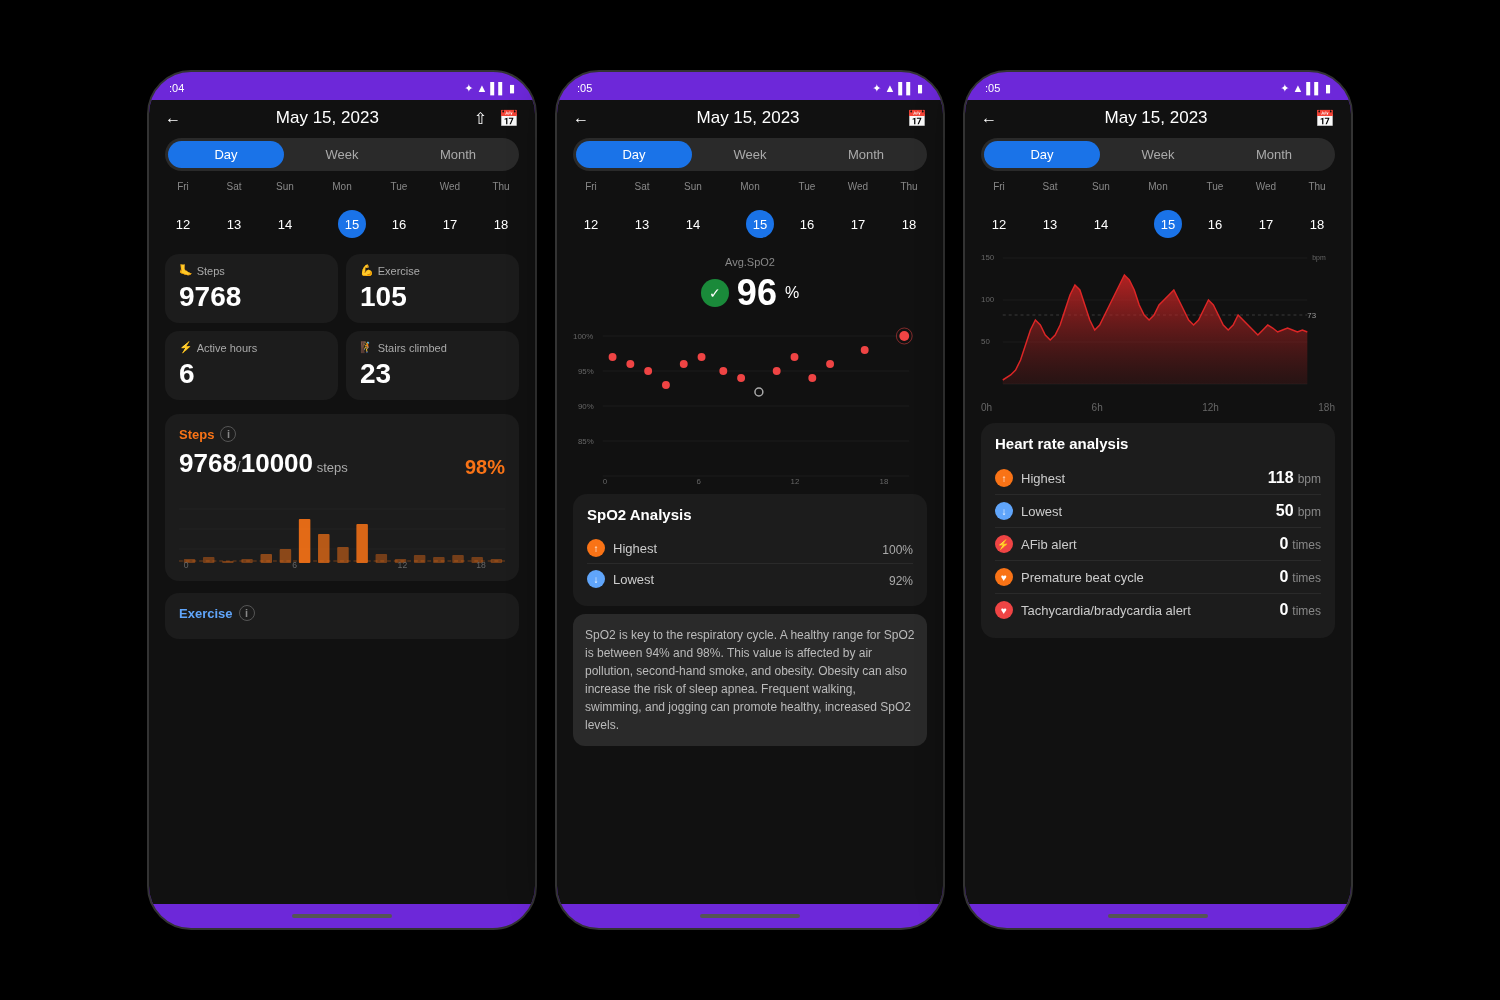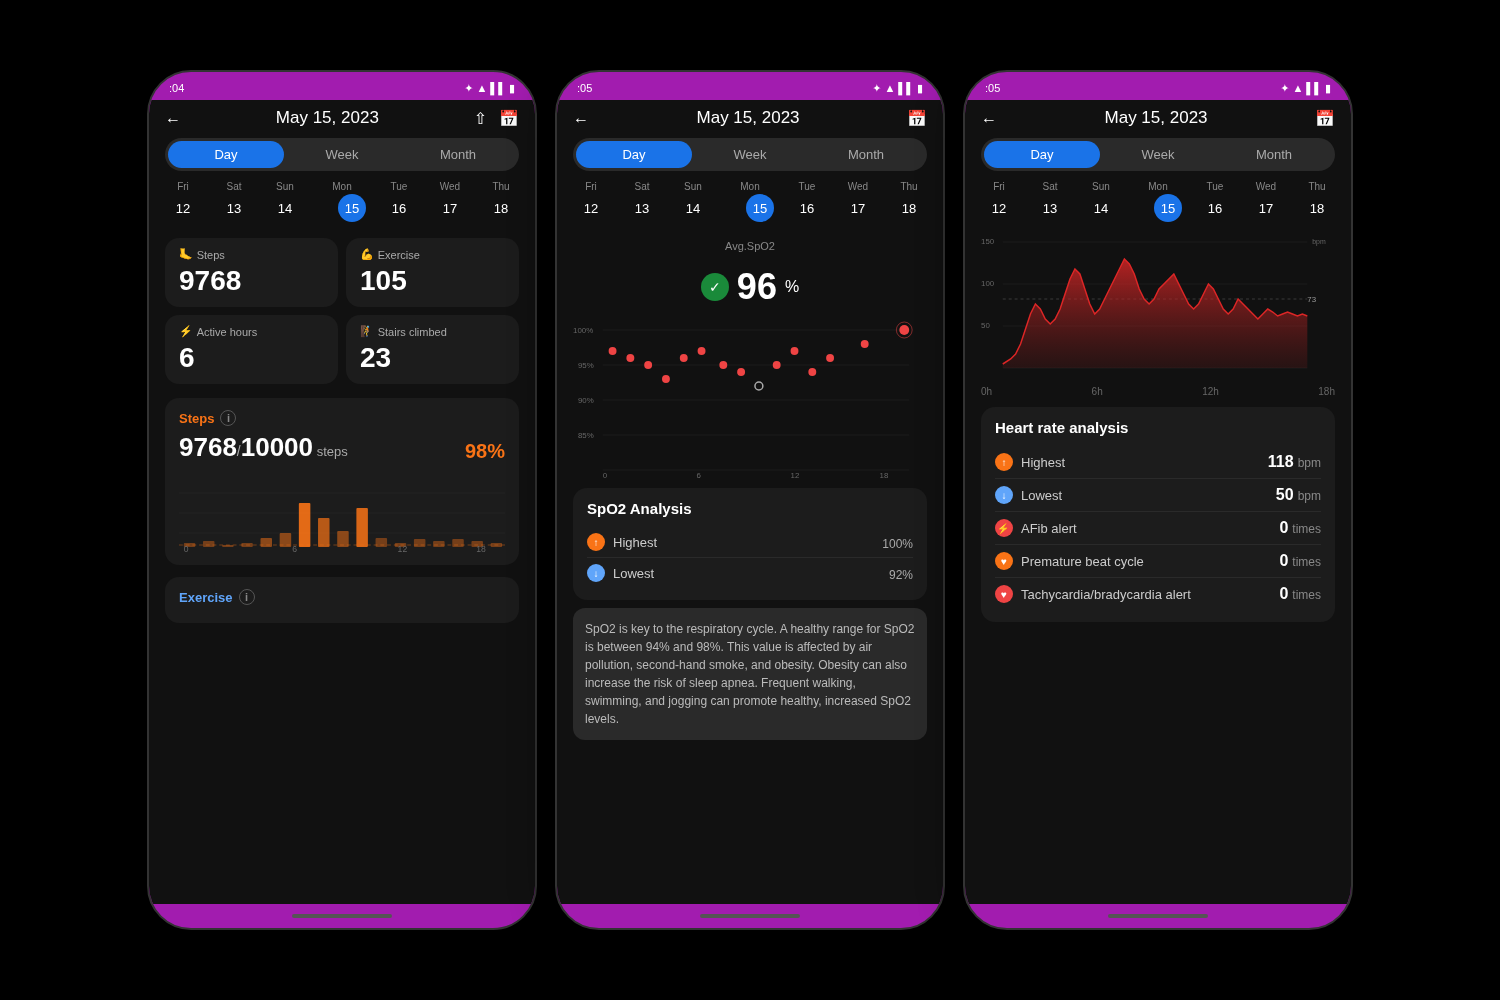--- a/index.html
+++ b/index.html
@@ -14,21 +14,21 @@
     }
     .phones-container {
       display: flex;
       gap: 18px;
       align-items: center;
       justify-content: center;
     }
     .phone {
       width: 390px;
       height: 860px;
-      background: #a21caf;
+      background: #6d28d9;
       border-radius: 44px;
       border: 2px solid #333;
       overflow: hidden;
       display: flex;
       flex-direction: column;
       position: relative;
       box-shadow: 0 0 40px rgba(0,0,0,0.8);
     }
     .status-bar {
       display: flex;
@@ -92,21 +92,21 @@
     
     .day-strip {
       display: flex;
       justify-content: space-between;
       padding: 2px 16px 8px;
     }
     .day-item {
       display: flex;
       flex-direction: column;
       align-items: center;
-      gap: 2px;
+      gap: 18px;
       font-size: 11px;
       color: #888;
       min-width: 36px;
     }
     .day-item .day-num {
       width: 28px;
       height: 28px;
       display: flex;
       align-items: center;
       justify-content: center;
@@ -191,21 +191,21 @@
       position: relative;
       margin-top: 10px;
     }
     .bar-chart svg { width: 100%; height: 100%; }
 
     
     .spo2-avg {
       text-align: center;
       padding: 10px 0 6px;
     }
-    .spo2-label { font-size: 11px; color: #888; margin-bottom: 14px; }
+    .spo2-label { font-size: 11px; color: #888; margin-bottom: 4px; }
     .spo2-value-row {
       display: flex;
       align-items: center;
       justify-content: center;
       gap: 8px;
     }
     .spo2-check {
       width: 28px; height: 28px;
       background: #1a8a3a;
       border-radius: 50%;

